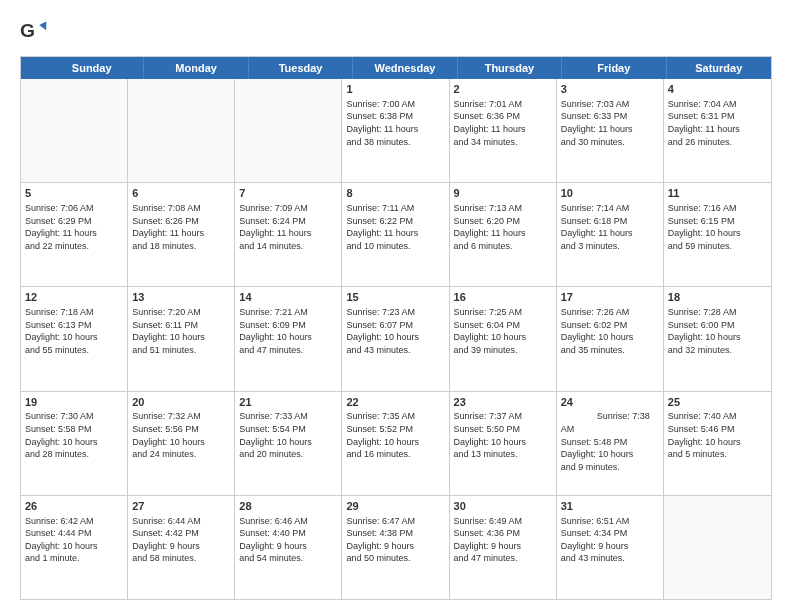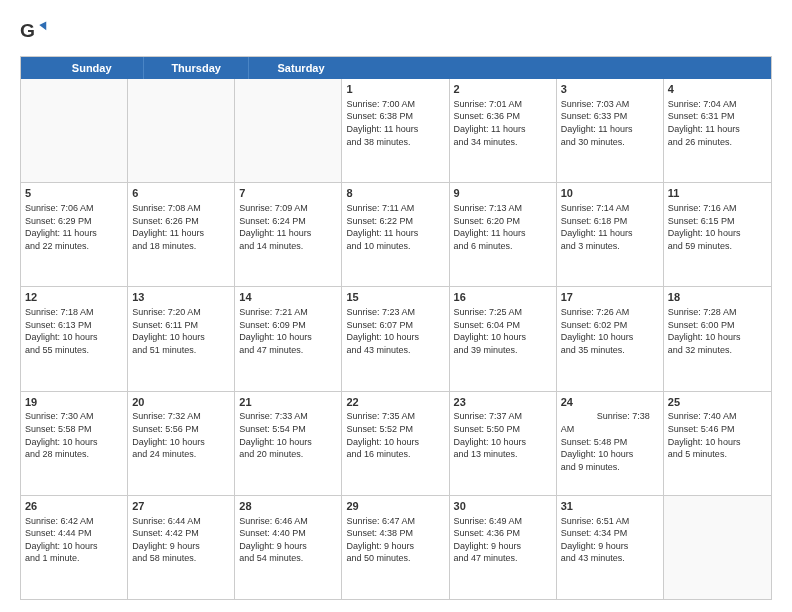--- a/index.html
+++ b/index.html
@@ -135,21 +135,25 @@
     </div>
     <div class="title-block">
       <div class="month-title"></div>
       <div class="location"></div>
     </div>
   </div>
 
   <div class="calendar">
     <div class="cal-header" id="cal-header">
         <div class="cal-header-cell">Sunday</div>
+        <div class="cal-header-cell">Monday</div>
+        <div class="cal-header-cell">Tuesday</div>
+        <div class="cal-header-cell">Wednesday</div>
         <div class="cal-header-cell">Thursday</div>
+        <div class="cal-header-cell">Friday</div>
         <div class="cal-header-cell">Saturday</div>
       </div>
     <div class="cal-body" id="cal-body">
         <div class="cal-row">
           <div class="cal-cell empty"></div>
           <div class="cal-cell empty"></div>
           <div class="cal-cell empty"></div>
           <div class="cal-cell"><span class="day-num">1</span><span class="cell-text" style="white-space: pre-line;">Sunrise: 7:00 AM
 Sunset: 6:38 PM
 Daylight: 11 hours

